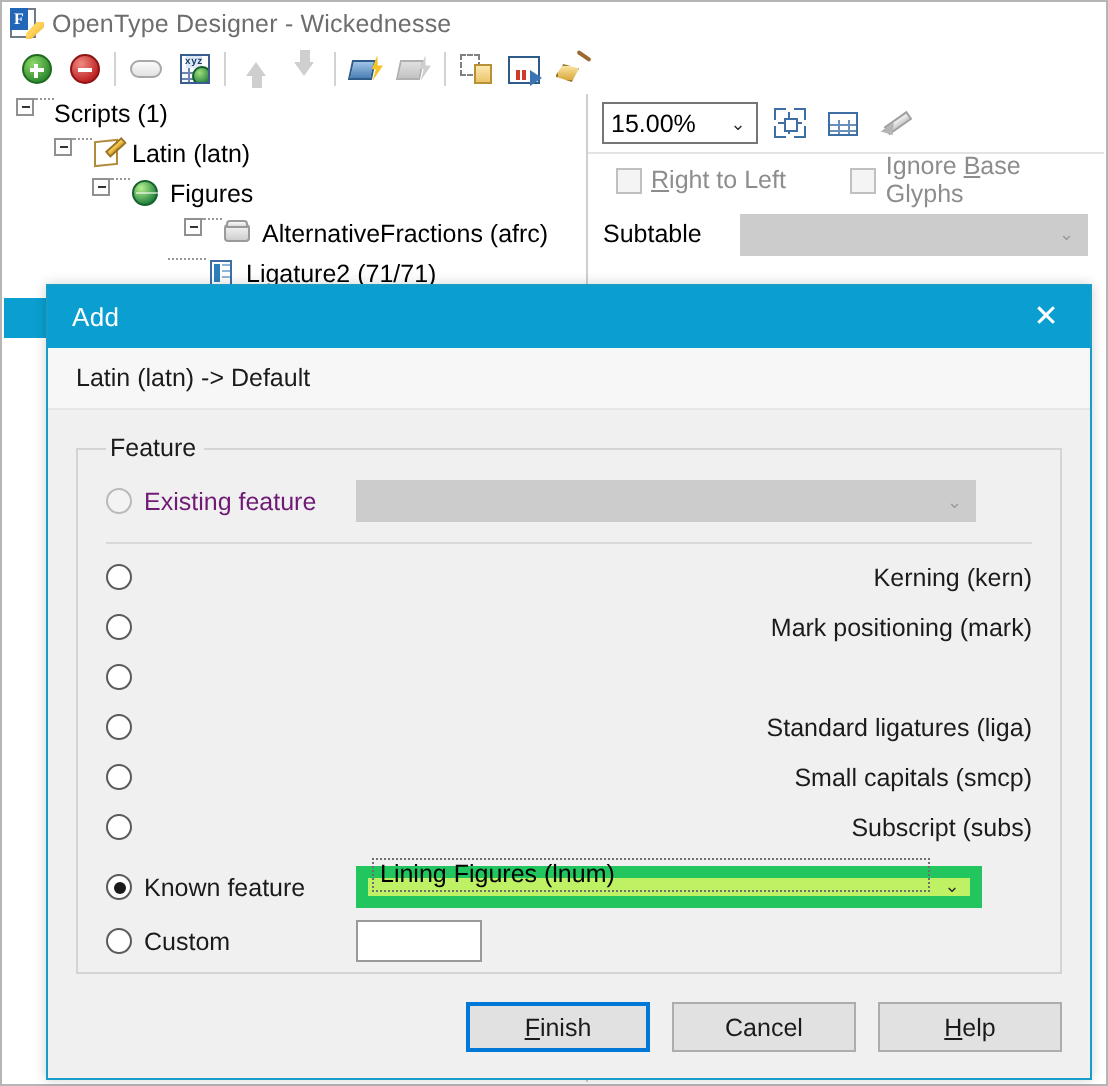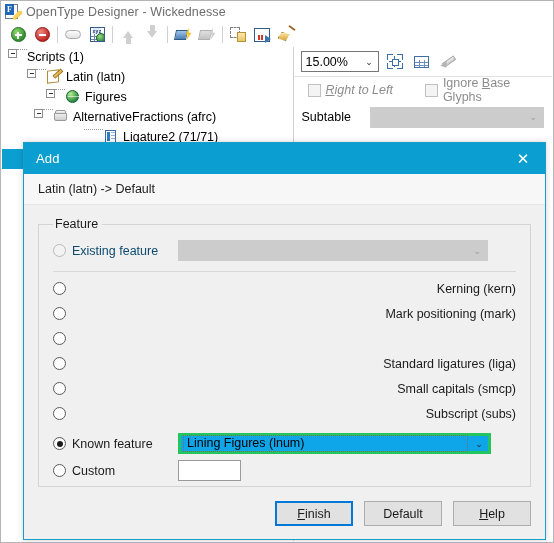--- a/index.html
+++ b/index.html
@@ -537,44 +537,44 @@
   .radio.checked::after {
     content: "";
     position: absolute;
     left: 2.5px; top: 2.5px;
     width: 6px; height: 6px;
     border-radius: 50%;
     background: #1b1b1b;
   }
   .radio.disabled { border-color: #b9b9b9; background: #f3f3f3; }
   .opt-label { font-size: 12.5px; color: #1b1b1b; }
-  .opt-label.disabled { color: #0c4a6e; }
+  .opt-label.disabled { color: #701a75; }
 
   .combo-disabled {
     width: 310px; height: 21px;
     background: #cccccc;
     border: 1px solid #cccccc;
     box-sizing: border-box;
     display: flex; align-items: center;
     margin-left: 19px;
   }
   .combo-disabled .chev { margin-left: auto; padding-right: 6px; font-size: 9px; color: #9a9a9a; }
 
   .divider {
     height: 1px;
     background: #d8d8d8;
     margin: 7px 0 4px 0;
   }
 
   #known-combo {
     width: 313px; height: 21px;
-    background: #0ea5e9;
-    border: 3px solid #22c55e;
-    box-sizing: border-box;
-    display: flex; align-items: center;
+    background: #bef264;
+    border: 6px solid #22c55e;
+    box-sizing: border-box;
+    display: flex; align-items: flex-end;
     margin-left: 19px;
     font-size: 12.5px;
   }
   #known-combo .inner {
     flex: 1 1 auto;
     margin: 2px;
     padding-left: 3px;
     border: 1px dotted #6f6f6f;
     line-height: 15px;
     height: 15px;
@@ -593,21 +593,21 @@
   .indent-row .lbl-col { width: 125px; display: flex; align-items: center; }
 
   #dlg-buttons {
     position: absolute;
     right: 14px;
     bottom: 13px;
     display: flex;
     gap: 11px;
   }
   .dlg-btn {
-    width: 78px; height: 25px;
+    width: 92px; height: 25px;
     font-size: 12.5px;
     color: #1b1b1b;
     background: #e1e1e1;
     border: 1px solid #adadad;
     box-sizing: border-box;
     display: flex; align-items: center; justify-content: center;
   }
   .dlg-btn.default {
     border: 2px solid #0078d7;
     background: #e1e1e1;
@@ -707,21 +707,21 @@
 
         <div class="tree-row" style="padding-left:44px;">
           <span class="expander"></span>
           <span class="dots"></span>
           <span class="node-icon ni-globe">
               <span class="g"></span>
             </span>
           <span class="tree-label">Figures</span>
         </div>
 
-        <div class="tree-row" style="padding-left:32px;">
+        <div class="tree-row" style="padding-left:90px;">
           <span class="expander"></span>
           <span class="dots"></span>
           <span class="node-icon ni-box">
               <span class="b"></span>
               <span class="lid"></span>
             </span>
           <span class="tree-label">AlternativeFractions (afrc)</span>
         </div>
 
         <div class="tree-row" style="padding-left:82px;">
@@ -768,21 +768,21 @@
         </div>
         <div class="zb-icon">
           <span class="ic-ruler">
               <span class="bar"></span>
               <span class="tip"></span>
             </span>
         </div>
       </div>
 
       <div id="opts-row">
-        <div class="chk-wrap" style="width:118px;font-style:italic;">
+        <div class="chk-wrap" style="width:118px;">
           <span class="chk-box"></span>
           <span class="chk-label"><u>R</u>ight to Left</span>
         </div>
         <div class="chk-wrap">
           <span class="chk-box"></span>
           <span class="chk-label">Ignore <u>B</u>ase Glyphs</span>
         </div>
       </div>
 
       <div id="subtable-row">
@@ -867,21 +867,21 @@
           <input id="custom-input" type="text" style="margin-left: 0px;" value="">
         </div>
 
       </fieldset>
 
       <div id="dlg-buttons">
         <div class="dlg-btn default">
             <span><u>F</u>inish</span>
           </div>
         <div class="dlg-btn">
-            <span>Default</span>
+            <span>Cancel</span>
           </div>
         <div class="dlg-btn">
             <span><u>H</u>elp</span>
           </div>
       </div>
 
     </div>
   </div>
 
 </div>

